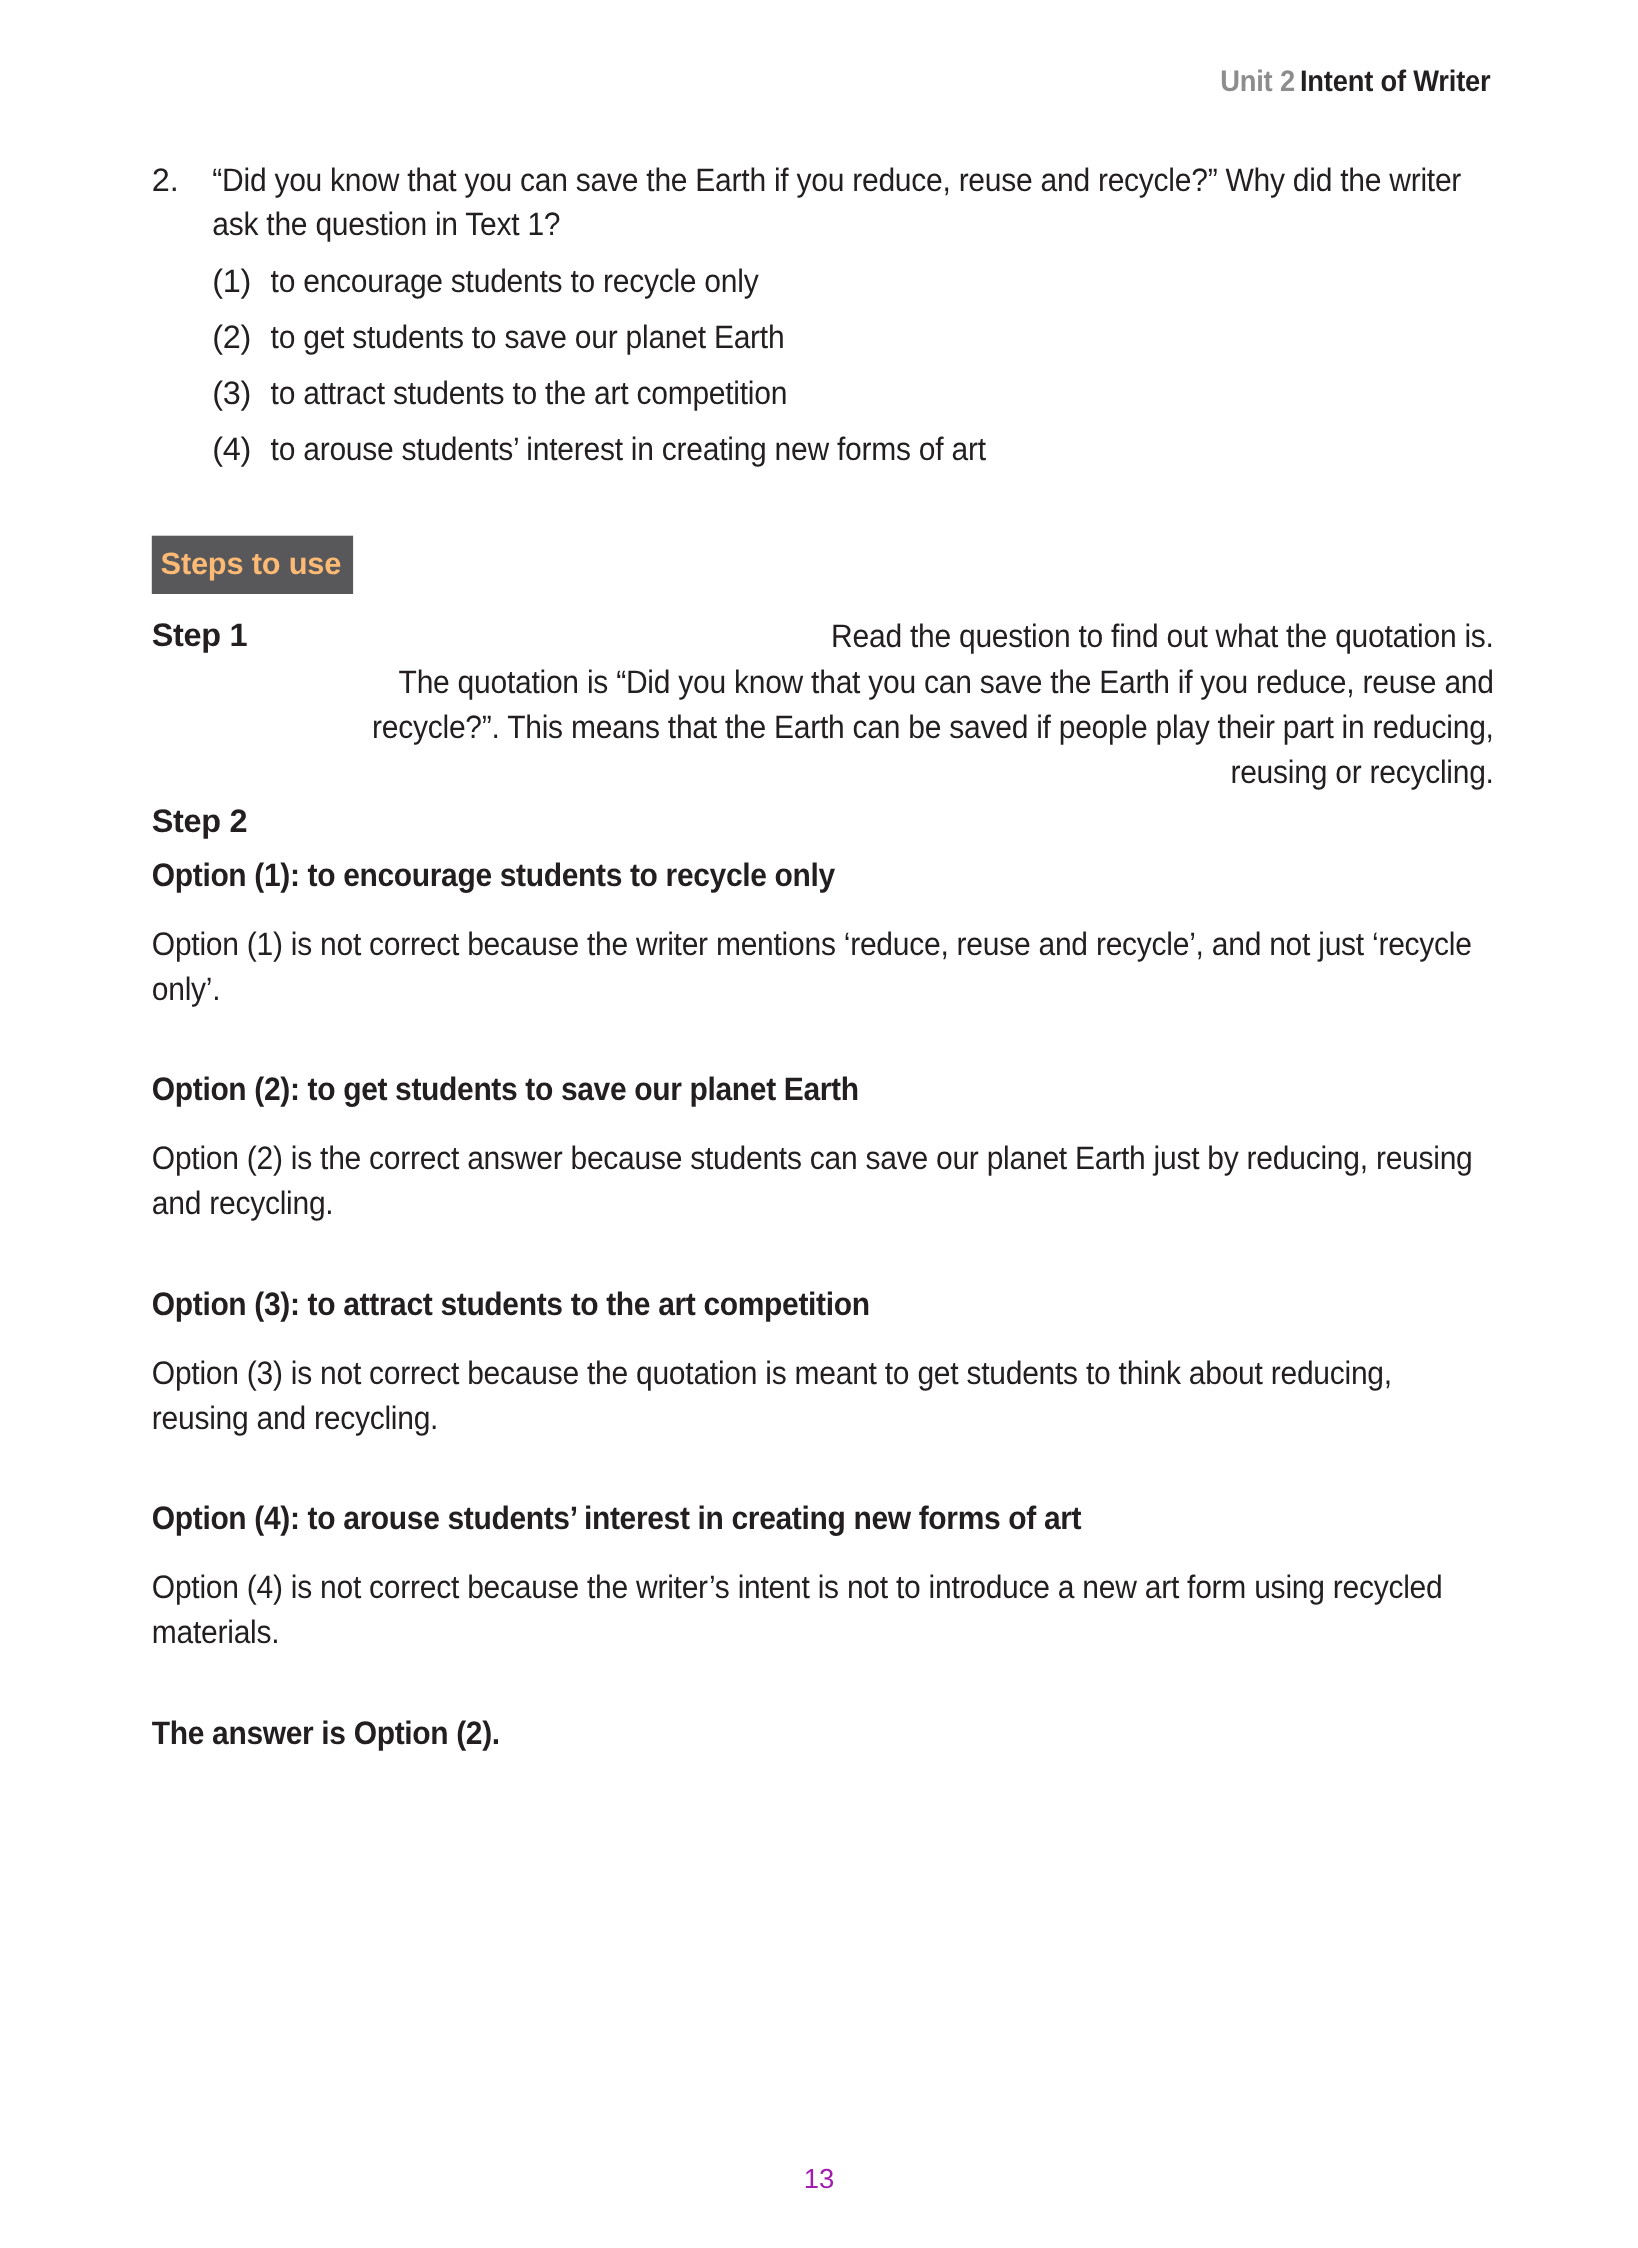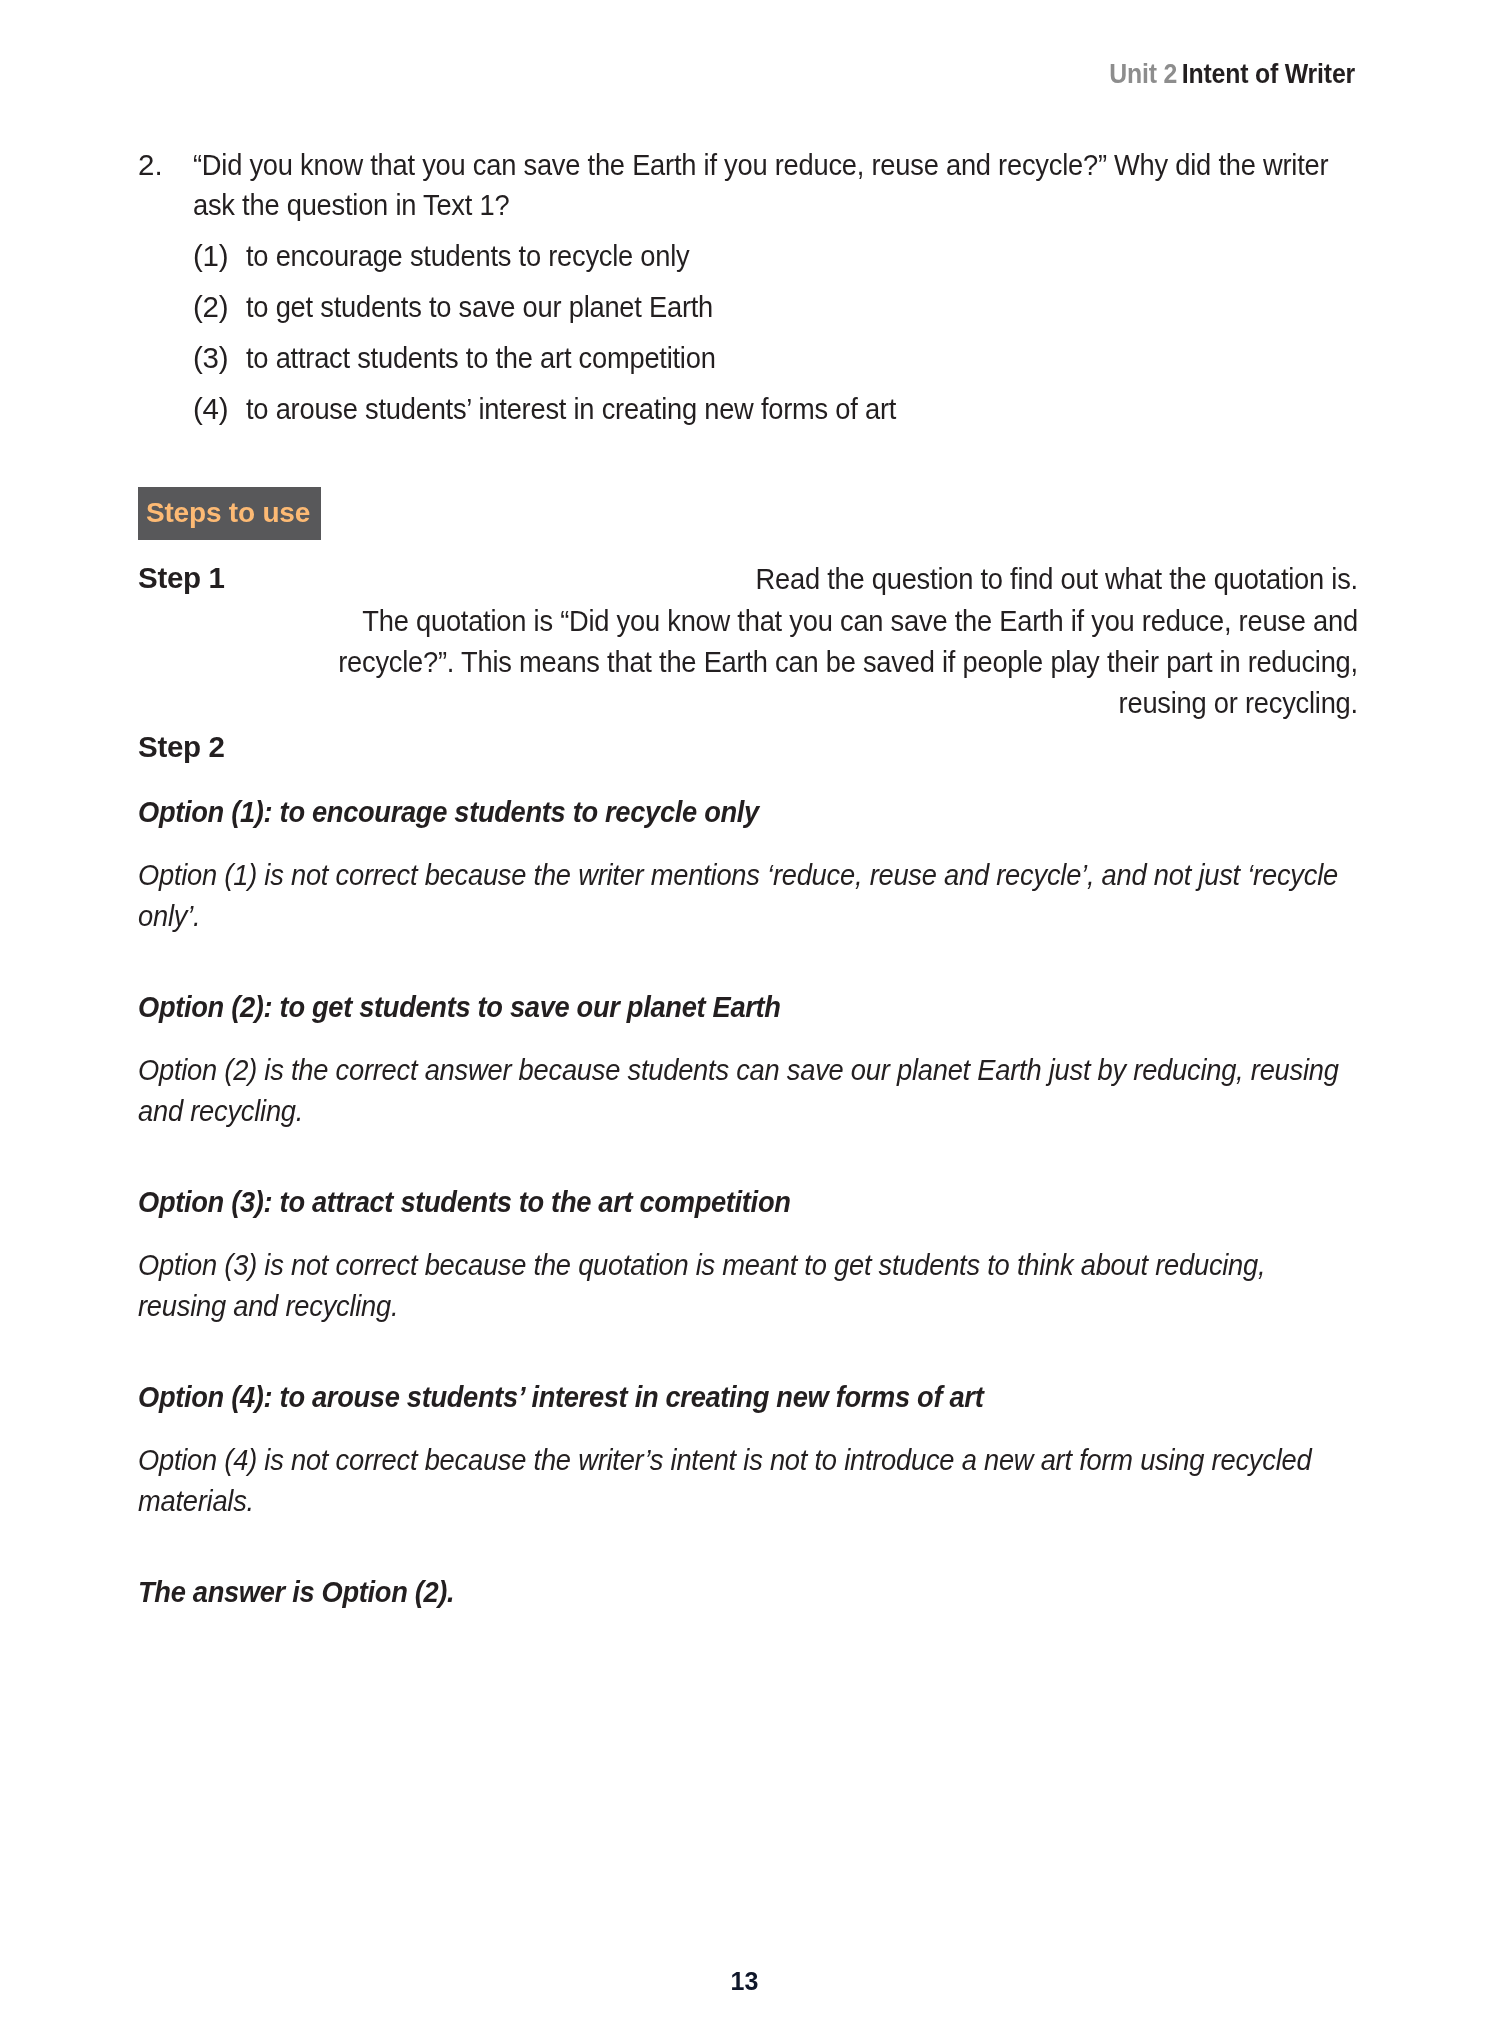--- a/index.html
+++ b/index.html
@@ -135,22 +135,21 @@
     margin: 0;
     font-size: 29.5px;
     line-height: 41px;
     letter-spacing: -0.25px;
     color: #231f20;
   }
   .step-body p + p { margin-top: 1px; }
 
   
   .analysis {
-    margin-top: 68px;
-    font-style: italic;
+    margin-top: 52px;
   }
   .analysis-block {
     margin-bottom: 50px;
   }
   .analysis-heading {
     font-size: 29.5px;
     line-height: 41px;
     font-weight: 700;
     letter-spacing: -0.35px;
     color: #231f20;
@@ -174,22 +173,22 @@
   }
 
   
   .page-number {
     position: absolute;
     left: 0;
     right: 0;
     bottom: 48px;
     text-align: center;
     font-size: 25px;
-    font-weight: 700;
-    color: #0f172a;
+    font-weight: 400;
+    color: #a21caf;
   }
 
   
   .cond {
     display: block;
     transform: scaleX(0.925);
     transform-origin: left top;
     width: 108.1%;
   }
 </style>

